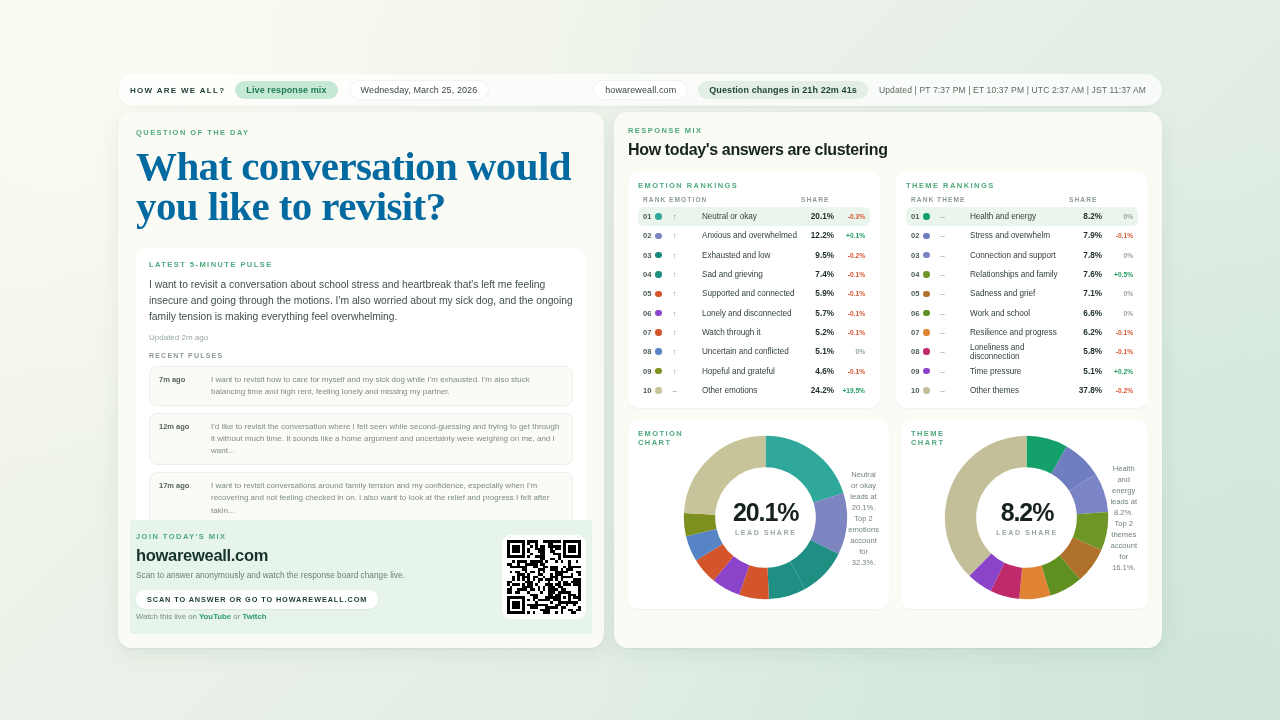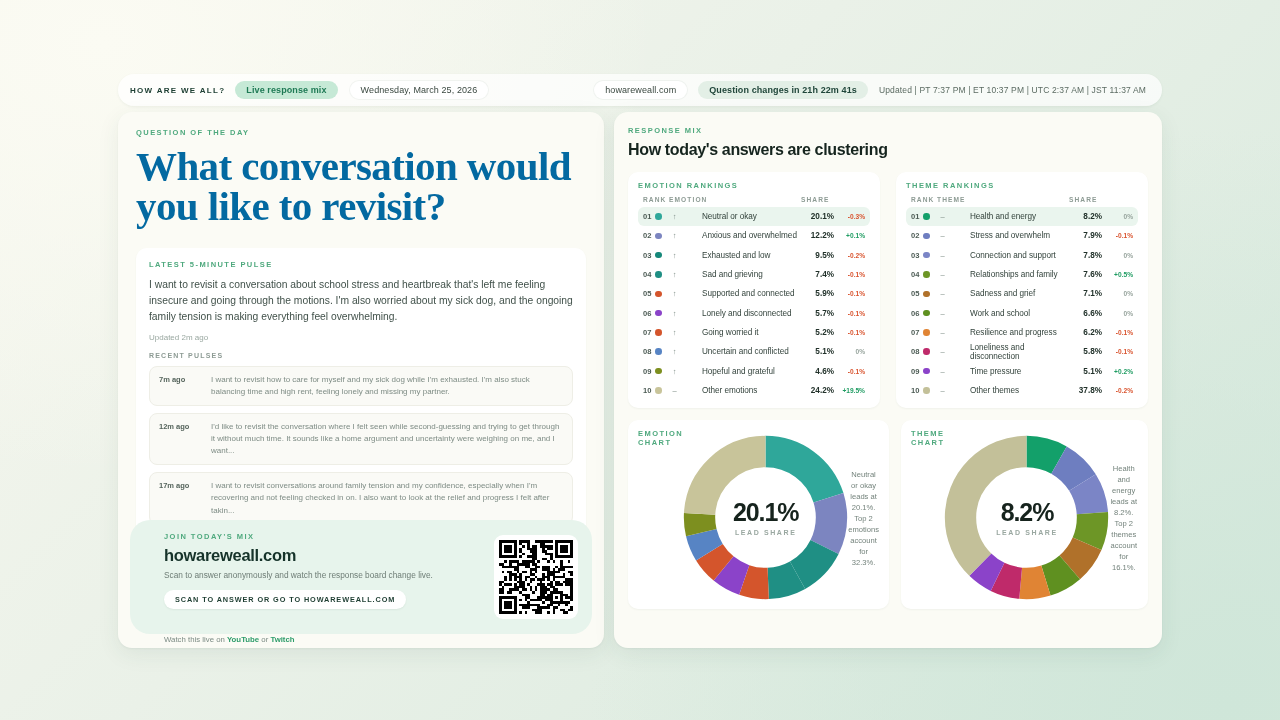--- a/index.html
+++ b/index.html
@@ -165,24 +165,24 @@
     line-height: 1.52;
     color: #7e8c85;
   }
 
   
   .join-card {
     position: absolute;
     left: 130px; top: 520px;
     width: 462px; height: 114px;
     background: #e7f4ec;
-    border-radius: 20px;
-    padding: 12px 14px;
+    border-radius: 2px;
+    padding: 12px 6px;
     display: flex;
-    justify-content: flex-end;
+    justify-content: space-between;
   }
   .join-left { width: 330px; }
   .join-domain {
     margin-top: 5px;
     font-size: 16.5px;
     font-weight: 700;
     letter-spacing: -0.3px;
     color: #16332a;
   }
   .join-sub {
@@ -197,21 +197,21 @@
     background: #fff;
     border-radius: 11px;
     padding: 5px 11px;
     font-size: 7.3px;
     font-weight: 700;
     letter-spacing: 0.9px;
     color: #1d3d31;
     box-shadow: 0 1px 2px rgba(42,76,60,0.07);
   }
   .join-watch {
-    margin-top: 26px;
+    margin-top: 3px;
     font-size: 7.8px;
     color: #7b8a83;
   }
   .join-watch b { color: #2d9c6a; font-weight: 700; }
   .qr-wrap {
     width: 84px; height: 84px;
     background: #fff;
     border-radius: 9px;
     padding: 5px;
     align-self: center;
@@ -904,21 +904,21 @@
               <span class="rr-arrow">↑</span>
               <span class="rr-name">Lonely and disconnected</span>
               <span class="rr-share">
                 <b class="rr-pct">5.7%</b>
                 <b class="rr-delta d-down">-0.1%</b>
               </span>
             </div>
             <div class="rank-row">
               <span class="rr-rank">07<i class="dot" style="background:#d4552c"></i></span>
               <span class="rr-arrow">↑</span>
-              <span class="rr-name">Going worried it</span>
+              <span class="rr-name">Watch through it</span>
               <span class="rr-share">
                 <b class="rr-pct">5.2%</b>
                 <b class="rr-delta d-down">-0.1%</b>
               </span>
             </div>
             <div class="rank-row">
               <span class="rr-rank">08<i class="dot" style="background:#5784c4"></i></span>
               <span class="rr-arrow">↑</span>
               <span class="rr-name">Uncertain and conflicted</span>
               <span class="rr-share">

